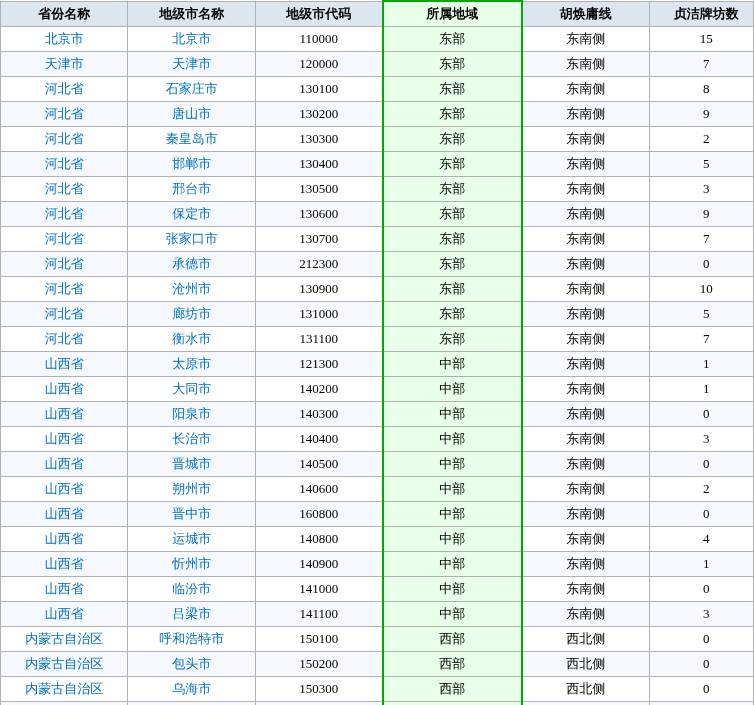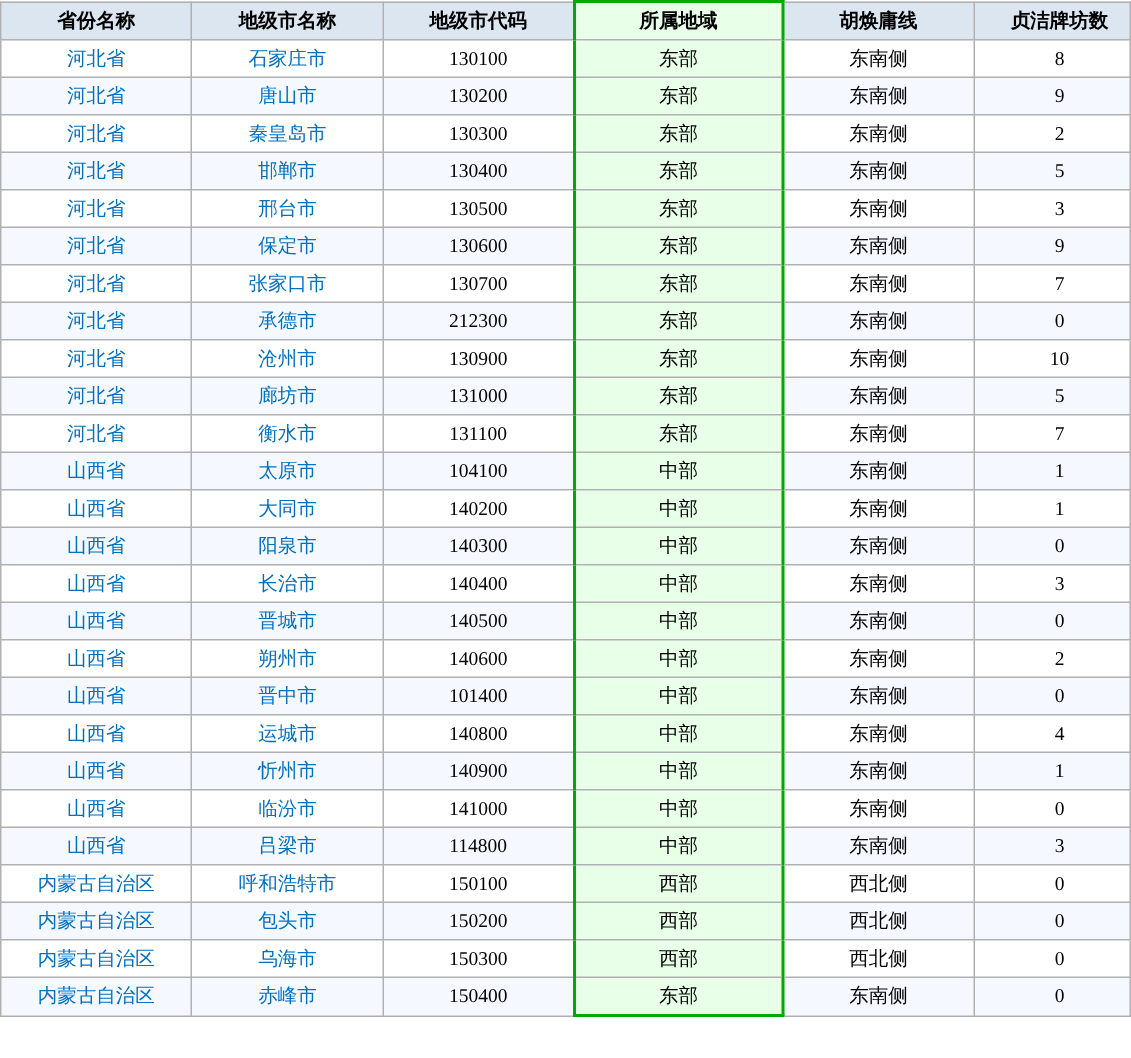--- a/index.html
+++ b/index.html
@@ -64,20 +64,36 @@
     <tr>
       <th class="col-province">省份名称</th>
       <th class="col-city">地级市名称</th>
       <th class="col-code">地级市代码</th>
       <th class="col-region highlight-col">所属地域</th>
       <th class="col-side">胡焕庸线</th>
       <th class="col-count">贞洁牌坊数</th>
     </tr>
   </thead>
   <tbody id="table-body">
+  <tr>
+        <td class="col-province province-cell">北京市</td>
+        <td class="col-city city-cell">北京市</td>
+        <td class="col-code">110000</td>
+        <td class="col-region highlight-col">东部</td>
+        <td class="col-side">东南侧</td>
+        <td class="col-count">15</td>
+      </tr>
+      <tr>
+        <td class="col-province province-cell">天津市</td>
+        <td class="col-city city-cell">天津市</td>
+        <td class="col-code">120000</td>
+        <td class="col-region highlight-col">东部</td>
+        <td class="col-side">东南侧</td>
+        <td class="col-count">7</td>
+      </tr>
       <tr>
         <td class="col-province province-cell">河北省</td>
         <td class="col-city city-cell">石家庄市</td>
         <td class="col-code">130100</td>
         <td class="col-region highlight-col">东部</td>
         <td class="col-side">东南侧</td>
         <td class="col-count">8</td>
       </tr>
       <tr>
         <td class="col-province province-cell">河北省</td>
@@ -155,21 +171,21 @@
         <td class="col-province province-cell">河北省</td>
         <td class="col-city city-cell">衡水市</td>
         <td class="col-code">131100</td>
         <td class="col-region highlight-col">东部</td>
         <td class="col-side">东南侧</td>
         <td class="col-count">7</td>
       </tr>
       <tr>
         <td class="col-province province-cell">山西省</td>
         <td class="col-city city-cell">太原市</td>
-        <td class="col-code">104100</td>
+        <td class="col-code">121300</td>
         <td class="col-region highlight-col">中部</td>
         <td class="col-side">东南侧</td>
         <td class="col-count">1</td>
       </tr>
       <tr>
         <td class="col-province province-cell">山西省</td>
         <td class="col-city city-cell">大同市</td>
         <td class="col-code">140200</td>
         <td class="col-region highlight-col">中部</td>
         <td class="col-side">东南侧</td>
@@ -203,21 +219,21 @@
         <td class="col-province province-cell">山西省</td>
         <td class="col-city city-cell">朔州市</td>
         <td class="col-code">140600</td>
         <td class="col-region highlight-col">中部</td>
         <td class="col-side">东南侧</td>
         <td class="col-count">2</td>
       </tr>
       <tr>
         <td class="col-province province-cell">山西省</td>
         <td class="col-city city-cell">晋中市</td>
-        <td class="col-code">101400</td>
+        <td class="col-code">160800</td>
         <td class="col-region highlight-col">中部</td>
         <td class="col-side">东南侧</td>
         <td class="col-count">0</td>
       </tr>
       <tr>
         <td class="col-province province-cell">山西省</td>
         <td class="col-city city-cell">运城市</td>
         <td class="col-code">140800</td>
         <td class="col-region highlight-col">中部</td>
         <td class="col-side">东南侧</td>
@@ -235,21 +251,21 @@
         <td class="col-province province-cell">山西省</td>
         <td class="col-city city-cell">临汾市</td>
         <td class="col-code">141000</td>
         <td class="col-region highlight-col">中部</td>
         <td class="col-side">东南侧</td>
         <td class="col-count">0</td>
       </tr>
       <tr>
         <td class="col-province province-cell">山西省</td>
         <td class="col-city city-cell">吕梁市</td>
-        <td class="col-code">114800</td>
+        <td class="col-code">141100</td>
         <td class="col-region highlight-col">中部</td>
         <td class="col-side">东南侧</td>
         <td class="col-count">3</td>
       </tr>
       <tr>
         <td class="col-province province-cell">内蒙古自治区</td>
         <td class="col-city city-cell">呼和浩特市</td>
         <td class="col-code">150100</td>
         <td class="col-region highlight-col">西部</td>
         <td class="col-side">西北侧</td>

